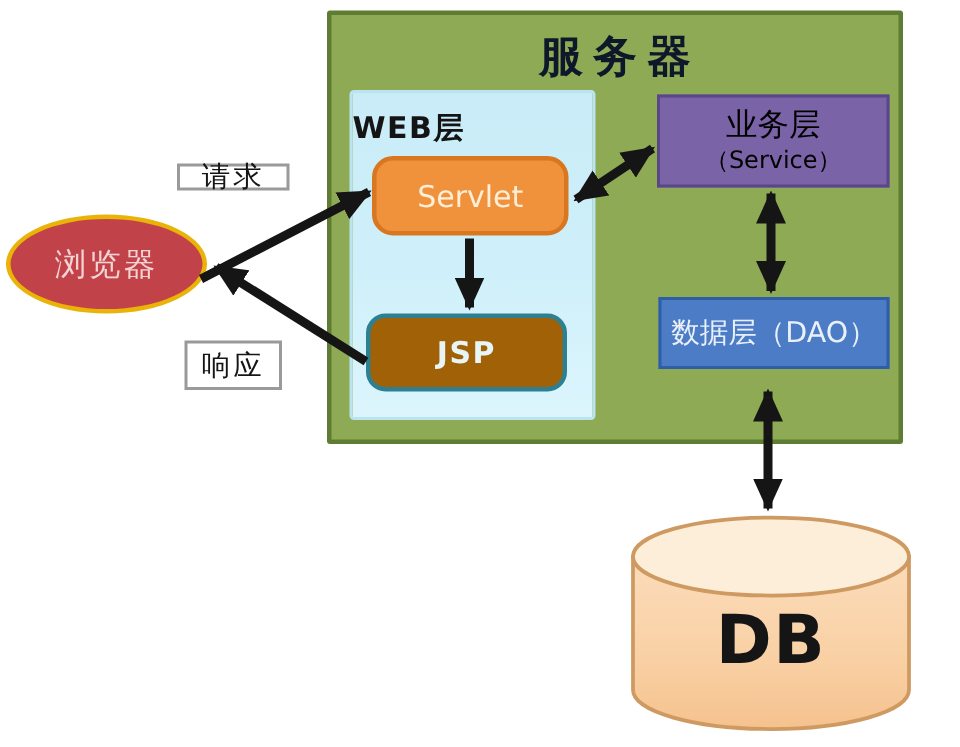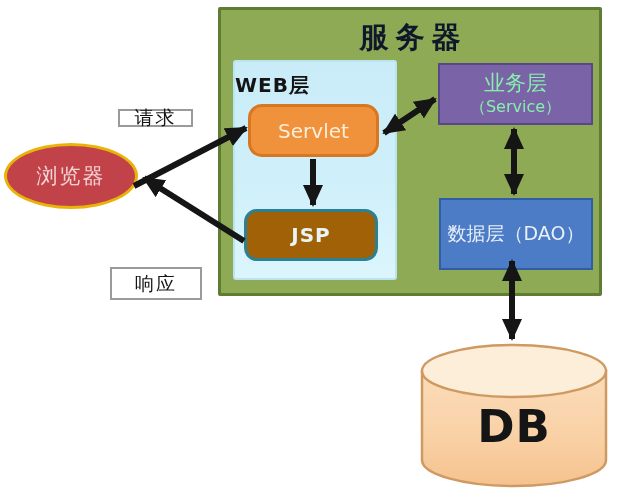--- a/index.html
+++ b/index.html
@@ -81,27 +81,27 @@
     color: #e8f5f7;
     font-size: 20px;
     font-weight: bold;
     letter-spacing: 1px;
   }
   .service-box {
     left: 438px; top: 63px;
     width: 155px; height: 62px;
     background: #7b63a7;
     border: 2px solid #5a4788;
-    color: #86efac;
+    color: #000000;
   }
   .service-line1 { font-size: 21px; line-height: 26px; }
   .service-line2 { font-size: 16px; line-height: 22px; }
   .dao-box {
     left: 439px; top: 198px;
-    width: 154px; height: 72px;
+    width: 154px; height: 48px;
     background: #4b7cc5;
     border: 2px solid #2f5da6;
     color: #e9f0fa;
     font-size: 19px;
   }
 
   
   .browser-ellipse {
     position: absolute;
     left: 4px; top: 143px;
@@ -123,21 +123,21 @@
     background: #ffffff;
     border: 2px solid #9a9a9a;
     display: flex;
     align-items: center;
     justify-content: center;
     font-size: 19px;
     color: #151515;
     letter-spacing: 2px;
   }
   .request-label  { left: 118px; top: 109px; width: 75px; height: 18px; }
-  .response-label { left: 110px; top: 227px; width: 92px; height: 33px; margin-top: 40px; }
+  .response-label { left: 123px; top: 227px; width: 65px; height: 33px; }
 
   
   .db-cylinder {
     position: absolute;
     left: 420px; top: 342px;
     width: 188px; height: 148px;
   }
   .db-label {
     position: absolute;
     left: 0; top: 58px; width: 100%;

